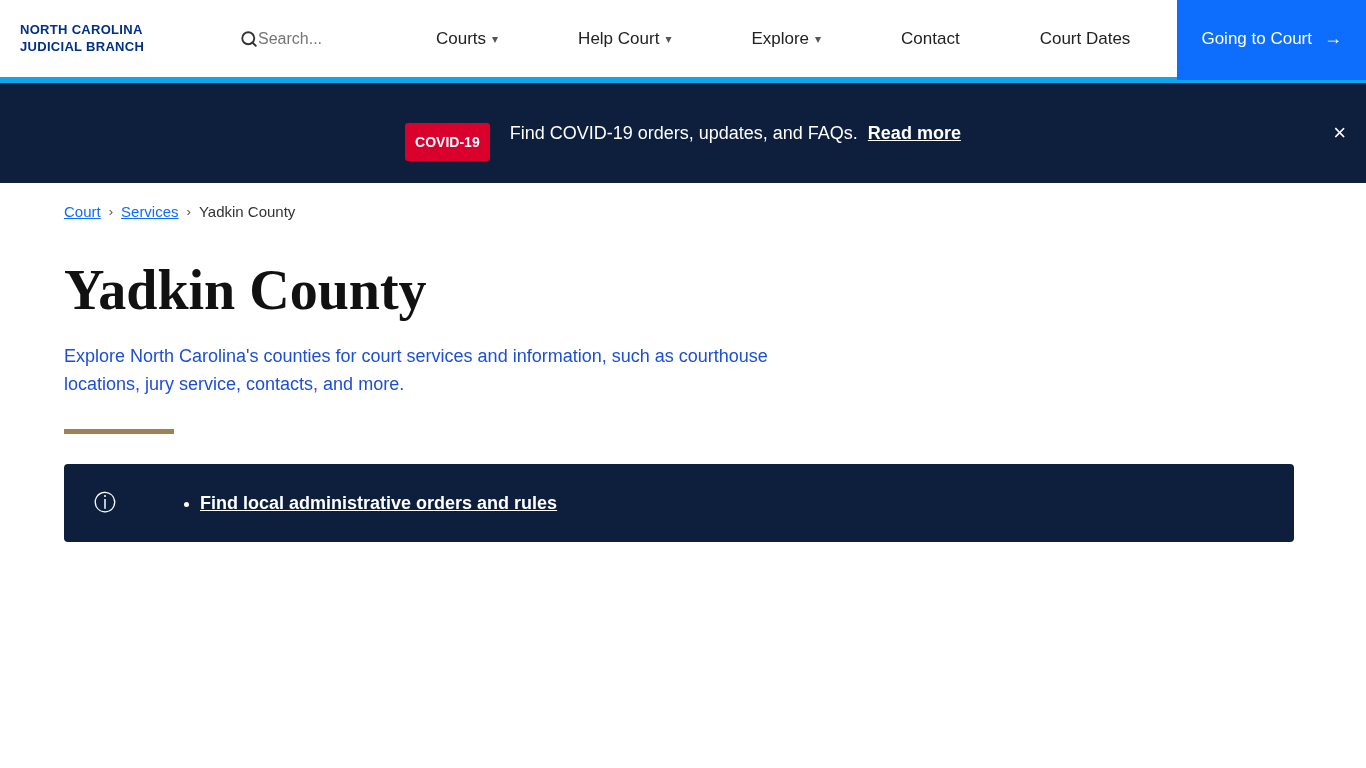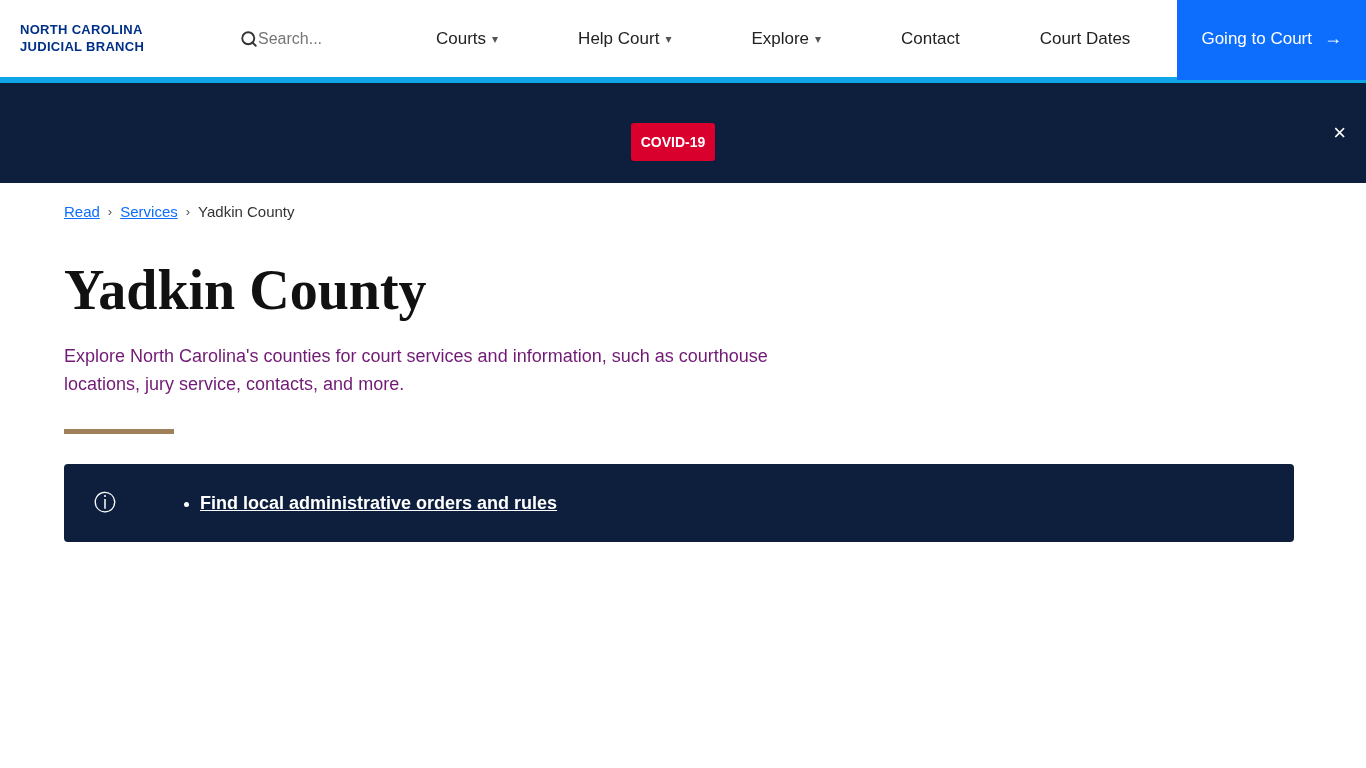--- a/index.html
+++ b/index.html
@@ -192,21 +192,21 @@
       font-family: Georgia, 'Times New Roman', serif;
       font-size: 56px;
       font-weight: 700;
       color: #111;
       margin-bottom: 20px;
       line-height: 1.1;
     }
 
     .page-description {
       font-size: 18px;
-      color: #701a75;
+      color: #1d4ed8;
       line-height: 1.6;
       max-width: 780px;
       margin-bottom: 30px;
     }
 
     .divider-line {
       width: 110px;
       height: 5px;
       background: #9e8158;
       margin-bottom: 30px;
@@ -290,25 +290,29 @@
   </nav>
 
   <div class="going-to-court-btn">
     <span>Going to Court</span>
     <span class="arrow">→</span>
   </div>
 </header>
 
 <div class="covid-banner">
   <span class="covid-badge">COVID-19</span>
+  <span class="covid-text">
+    <span>Find COVID-19 orders, updates, and FAQs.</span>
+    &nbsp;<a class="covid-link">Read more</a>
+  </span>
   <button class="close-btn">×</button>
 </div>
 
 <nav class="breadcrumb">
-  <a class="breadcrumb-link">Read</a>
+  <a class="breadcrumb-link">Court</a>
   <span class="breadcrumb-separator">›</span>
   <a class="breadcrumb-link">Services</a>
   <span class="breadcrumb-separator">›</span>
   <span class="breadcrumb-current">Yadkin County</span>
 </nav>
 
 <main class="main-content">
   <h1 class="page-title">Yadkin County</h1>
   <p class="page-description">Explore North Carolina's counties for court services and information, such as courthouse locations, jury service, contacts, and more.</p>
   <div class="divider-line"></div>

